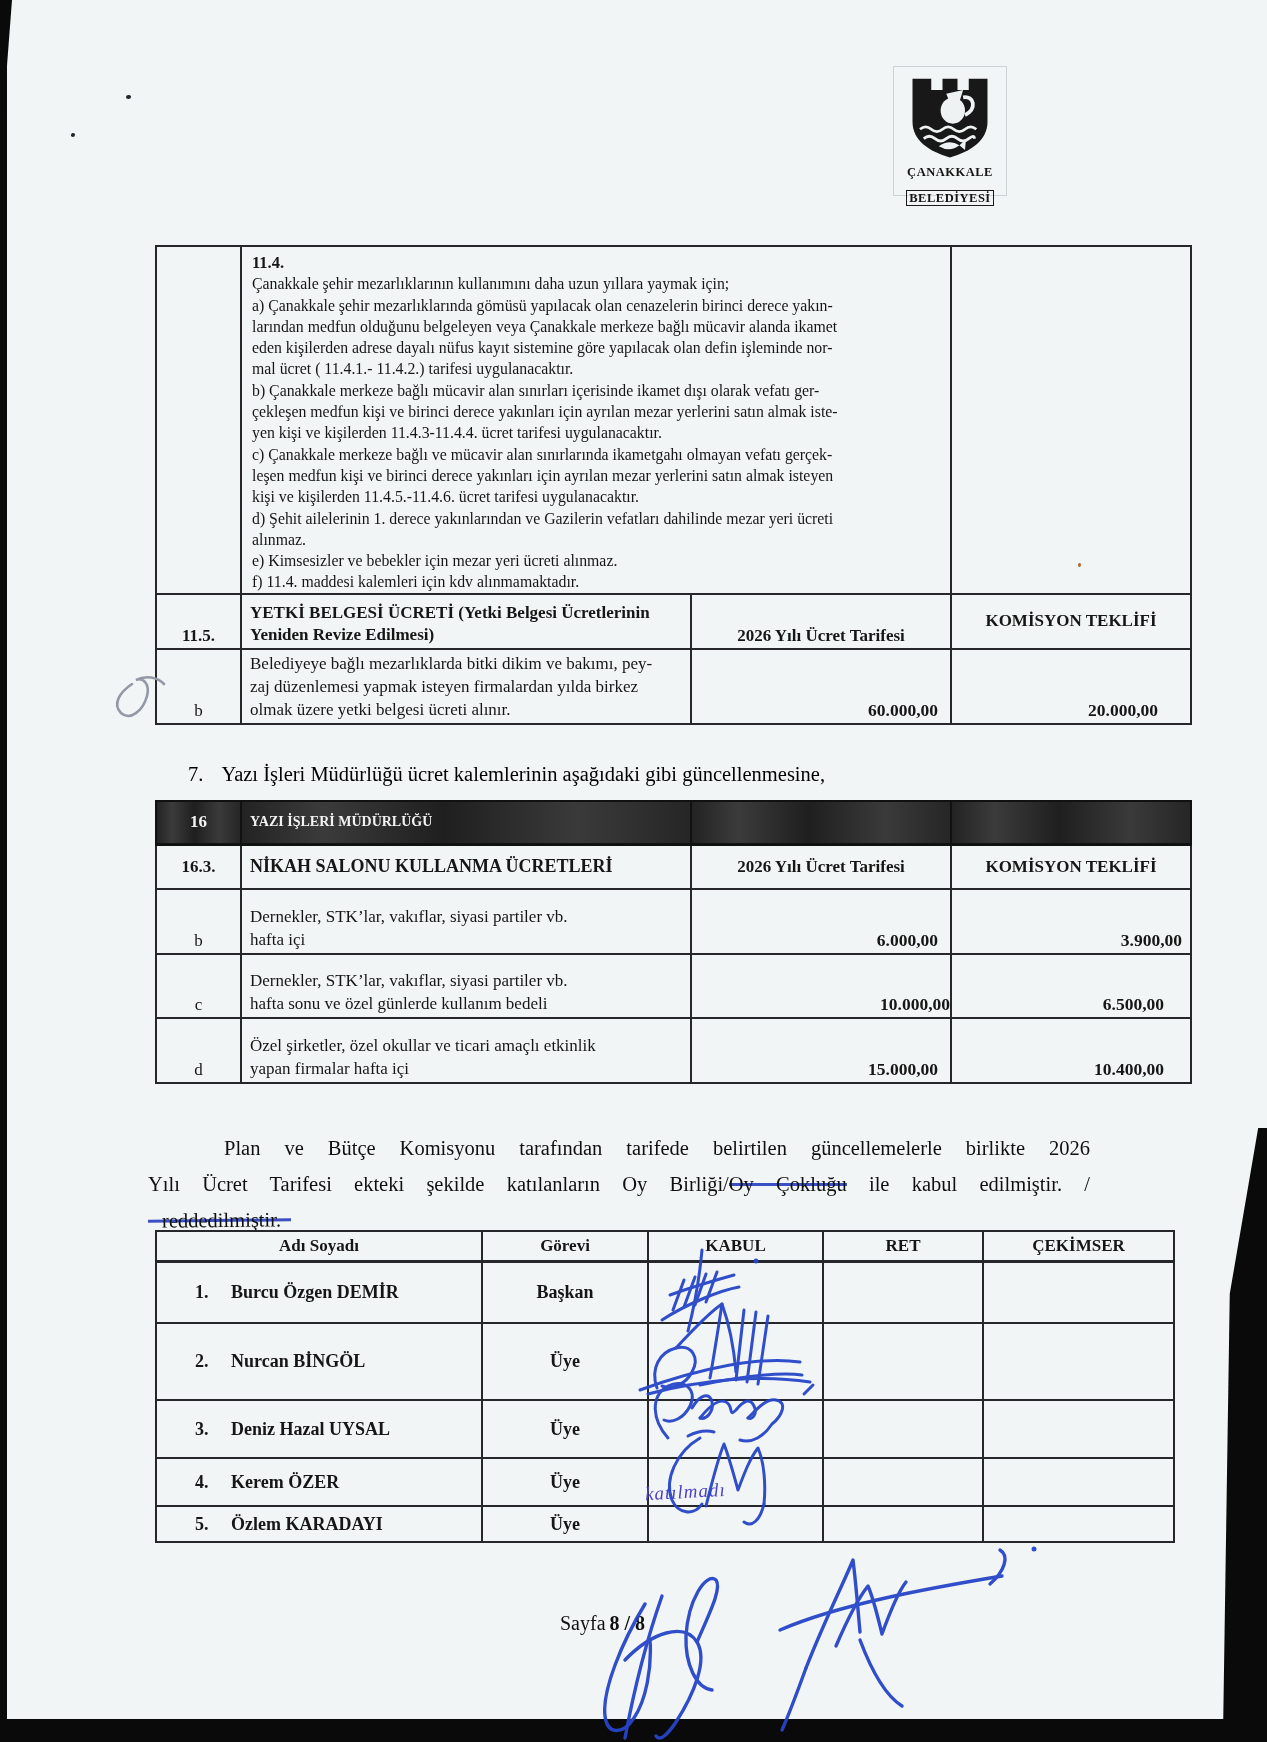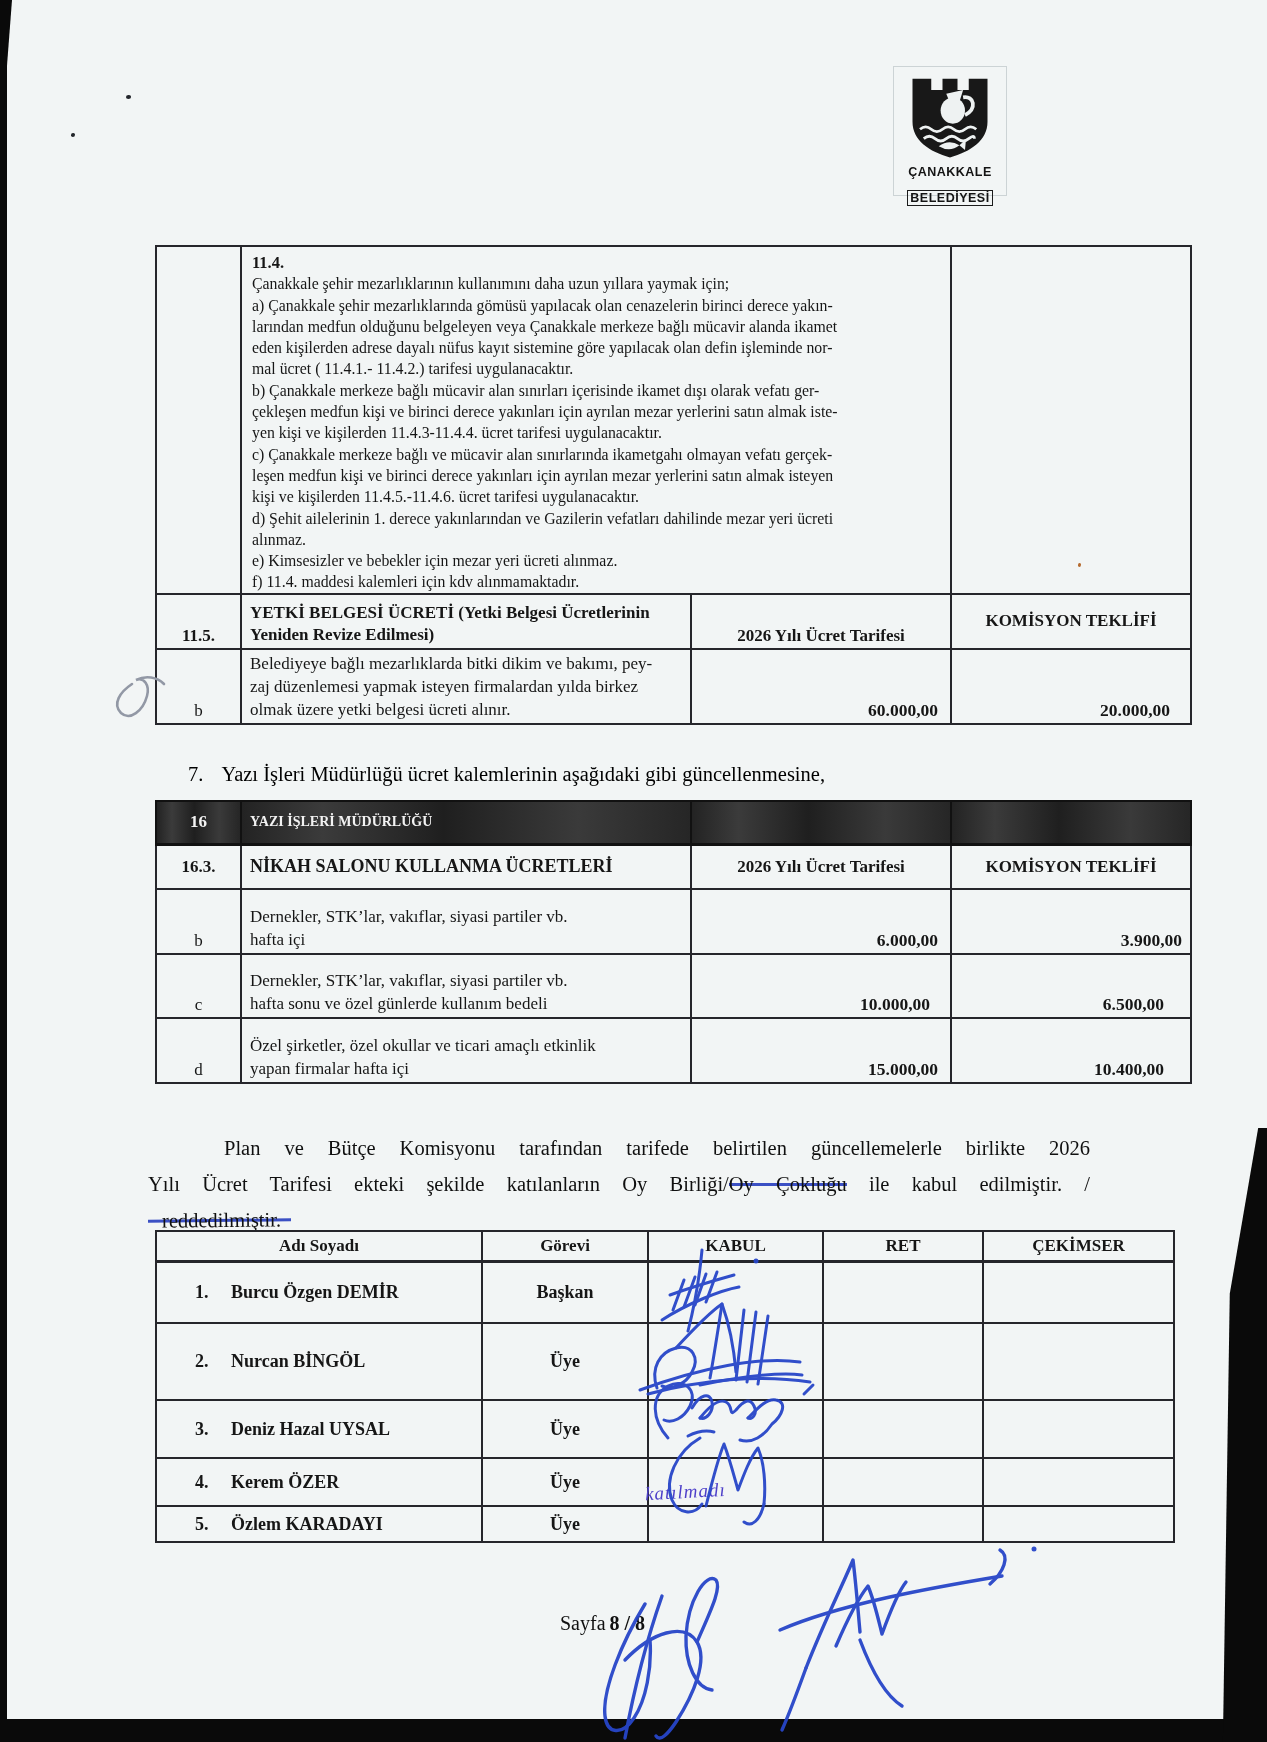--- a/index.html
+++ b/index.html
@@ -12,21 +12,21 @@
   .edge-bottom{position:absolute;left:0;top:1719px;width:1267px;height:23px;background:#0a0a0a}
   .edge-right{position:absolute;left:1218px;top:1128px;width:49px;height:614px;background:#0a0a0a;
        clip-path:polygon(82% 0,100% 0,100% 100%,10% 100%,24% 27%)}
   .speck{position:absolute;background:#23262b;border-radius:50% 40% 55% 45%}
   .speck.orange{background:#b56a2e}
 
   
   .logo-box{position:absolute;left:893px;top:66px;width:112px;height:128px;
        border:1px solid #ccd3d5;text-align:center}
   .logo-box svg{display:block;margin:6px auto 2px auto}
-  .logo-cap{font-family:Liberation Sans, sans-serif;font-weight:bold;font-size:12.5px;
+  .logo-cap{font-family:Liberation Serif, serif;font-weight:bold;font-size:12.5px;
        letter-spacing:.5px;line-height:14px;color:#141414}
   .logo-cap2{display:inline-block;border:1.5px solid #1b1b1b;padding:0 2px;margin-top:11px}
 
   
   table.t{position:absolute;border-collapse:collapse;table-layout:fixed;background:transparent}
   table.t td{border:2px solid #26262b;vertical-align:bottom;padding:2px 8px;overflow:visible}
   .lab{text-align:center;font-size:17px}
   .bold{font-weight:bold}
   .money{font-weight:bold;font-size:17.5px;text-align:right;vertical-align:bottom}
   .colhead{font-weight:bold;font-size:17px;text-align:center}
@@ -149,21 +149,21 @@
     <td class="colhead" style="vertical-align:middle">KOMİSYON TEKLİFİ</td>
   </tr>
   <tr style="height:65px">
     <td class="lab">b</td>
     <td>
       <div class="desc">Belediyeye bağlı mezarlıklarda bitki dikim ve bakımı, pey-</div>
       <div class="desc">zaj düzenlemesi yapmak isteyen firmalardan yılda birkez</div>
       <div class="desc">olmak üzere yetki belgesi ücreti alınır.</div>
     </td>
     <td class="money" style="padding-right:12px">60.000,00</td>
-    <td class="money" style="padding-right:20px">20.000,00</td>
+    <td class="money" style="padding-right:32px">20.000,00</td>
   </tr>
 </tbody>
   </table>
 
 <div class="heading7">
   <span class="num">7.</span><span>Yazı İşleri Müdürlüğü ücret kalemlerinin aşağıdaki gibi güncellenmesine,</span>
 </div>
 <svg class="paraph" width="1267" height="1742">
   <path d="M132 684 C120 692 112 704 121 713 C130 721 143 711 147 696 C150 685 144 677 136 680 C146 675 157 677 164 684" stroke="#9298a5" stroke-width="2.6" fill="none" stroke-linecap="round"></path>
 </svg>
@@ -196,21 +196,21 @@
     </td>
     <td class="money" style="padding-right:12px">6.000,00</td>
     <td class="money" style="">3.900,00</td>
   </tr>
   <tr style="height:64px">
     <td class="lab">c</td>
     <td>
       <div class="desc">Dernekler, STK’lar, vakıflar, siyasi partiler vb.</div>
       <div class="desc">hafta sonu ve özel günlerde kullanım bedeli</div>
     </td>
-    <td class="money" style="padding-right:20px">10.000,00</td>
+    <td class="money" style="padding-right:0">10.000,00</td>
     <td class="money" style="padding-right:26px">6.500,00</td>
   </tr>
   <tr style="height:65px">
     <td class="lab">d</td>
     <td>
       <div class="desc">Özel şirketler, özel okullar ve ticari amaçlı etkinlik</div>
       <div class="desc">yapan firmalar hafta içi</div>
     </td>
     <td class="money" style="padding-right:12px">15.000,00</td>
     <td class="money" style="padding-right:26px">10.400,00</td>

